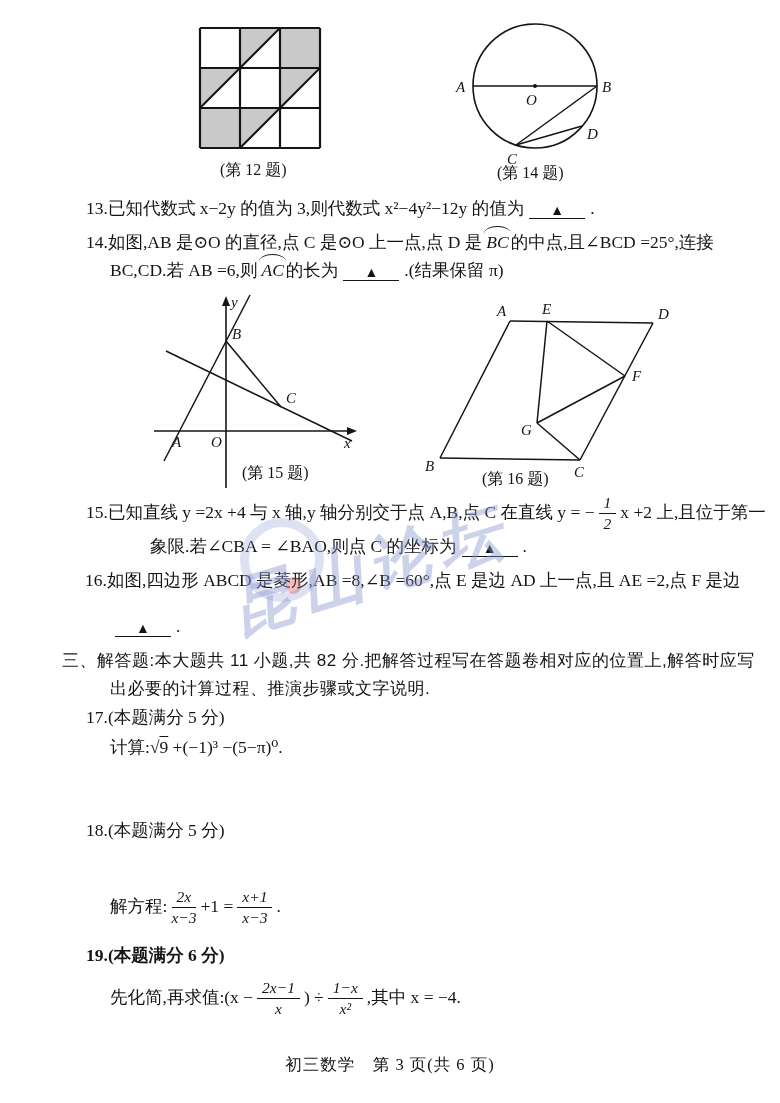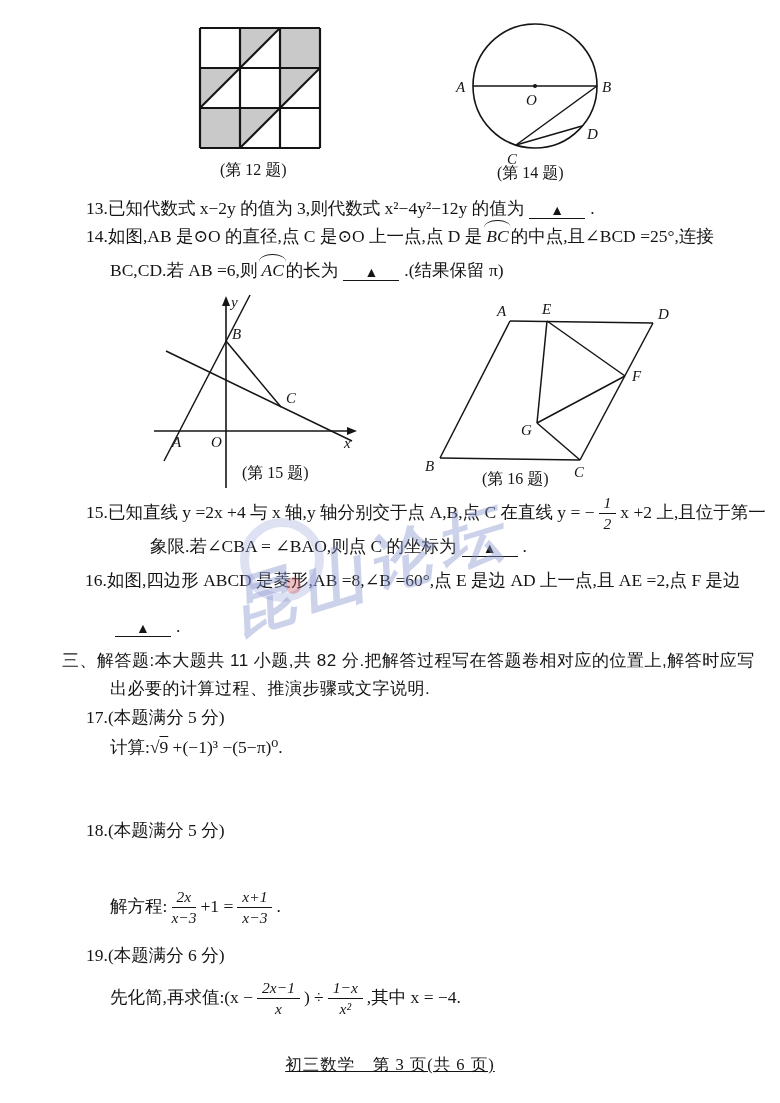--- a/index.html
+++ b/index.html
@@ -50,21 +50,21 @@
     position:absolute; left:240px; top:518px; width:66px; height:66px;
     border:9px solid rgba(136,148,208,0.28); border-radius:50%; z-index:4;
     pointer-events:none;
   }
   .wm-red {
     position:absolute; left:286px; top:577px; width:15px; height:17px;
     background:rgba(195,62,72,0.32); border-radius:50%; z-index:4;
     pointer-events:none;
   }
   .footer { position:absolute; top:1054px; left:0; width:100%;
-    text-align:center; font-size:16.5px; letter-spacing:1px;text-decoration:underline; }
+    text-align:center; font-size:16.5px; letter-spacing:1px; }
 </style>
 </head>
 <body>
 
 <div class="page">
 
   <svg style="position:absolute; left:198px; top:26px;" width="124" height="124" viewBox="0 0 124 124">
     <g fill="#c9c9c9" stroke="none">
       <rect x="82" y="2" width="40" height="40"></rect>
       <rect x="2" y="82" width="40" height="40"></rect>
@@ -105,21 +105,21 @@
     <text class="lbl" x="137" y="125">D</text>
   </svg>
   <div class="caption" style="left:497px; top:163px;">(第 14 题)</div>
 
   <div class="line" style="left:86px; top:198px;">
     <span>13.已知代数式 x−2y 的值为 3,则代数式 x²−4y²−12y 的值为</span>
     <span class="blank">▲</span>
     <span>.</span>
   </div>
 
-  <div class="line" style="left:86px; top:226px;">
+  <div class="line" style="left:86px; top:232px;">
     <span>14.如图,AB 是⊙O 的直径,点 C 是⊙O 上一点,点 D 是</span>
     <span class="arc">BC</span>
     <span>的中点,且∠BCD =25°,连接</span>
   </div>
   <div class="line" style="left:110px; top:260px;">
     <span>BC,CD.若 AB =6,则</span>
     <span class="arc">AC</span>
     <span>的长为</span>
     <span class="blank">▲</span>
     <span>.(结果保留 π)</span>
@@ -216,21 +216,21 @@
       <span class="den">x−3</span>
     </span>
     <span>+1 =</span>
     <span class="frac">
       <span class="num">x+1</span>
       <span class="den">x−3</span>
     </span>
     <span>.</span>
   </div>
 
-  <div class="line" style="left:86px; top:945px;">
+  <div class="line" style="left:86px; top:945px;font-weight:bold;">
     <span>19.(本题满分 6 分)</span>
   </div>
   <div class="line" style="left:110px; top:975px; height:46px;">
     <span>先化简,再求值:(x −</span>
     <span class="frac">
       <span class="num">2x−1</span>
       <span class="den">x</span>
     </span>
     <span>) ÷</span>
     <span class="frac">

